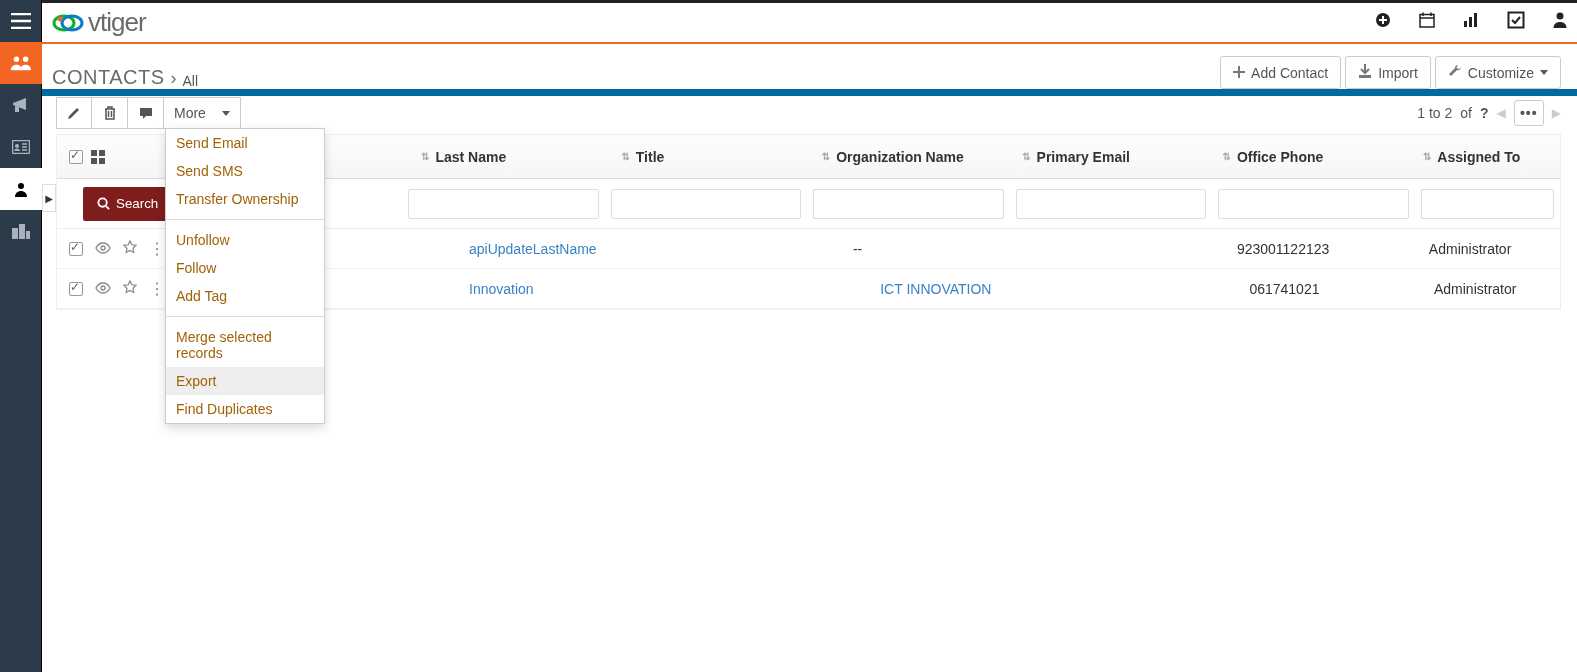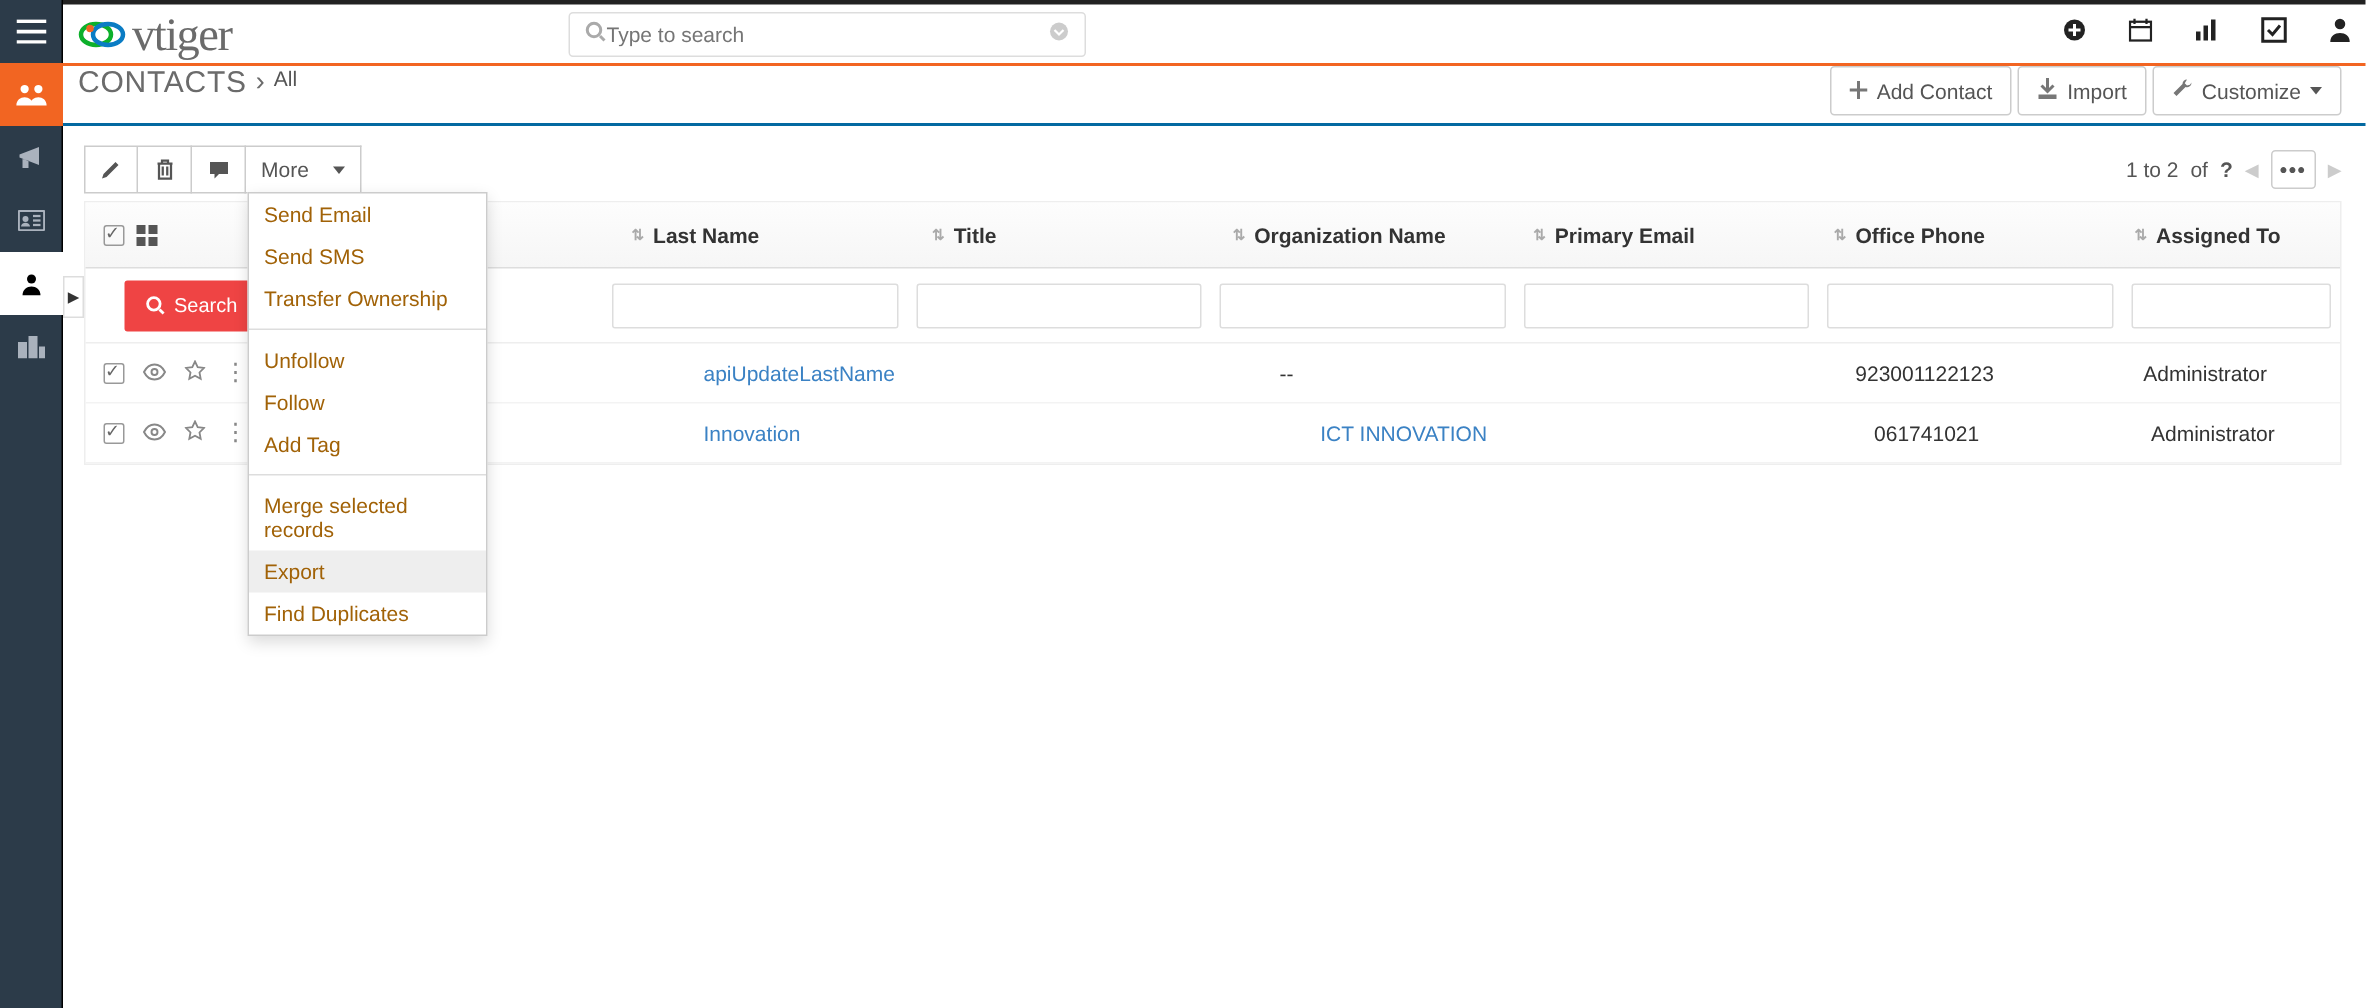--- a/index.html
+++ b/index.html
@@ -8,30 +8,30 @@
   
   .nav-rail { position:absolute; left:0; top:0; width:42px; height:672px; background:#2c3b49; display:flex; flex-direction:column; align-items:center; border-right:1px solid #000;}
   .nav-rail .nav-item { width:42px; height:42px; display:flex; align-items:center; justify-content:center; color:#fff; font-size:18px;}
   .nav-rail .nav-item.active { background:#f26522;}
   .nav-rail .nav-item.selected { background:#fff; color:#000;}
   .nav-rail .expand { position:absolute; left:42px; top:184px; width:14px; height:28px; background:#fff; border:1px solid #ddd; display:flex; align-items:center; justify-content:center; font-size:10px;}
   
   
   .topbar { position:absolute; left:42px; top:0; right:0; height:44px; background:#fff; border-top:3px solid #222; border-bottom:2px solid #f26522; display:flex; align-items:center; padding:0 10px 0 8px;}
   .logo { display:flex; align-items:center; gap:2px;}
-  .logo-text { font-size:31px; color:#6b6b6b; letter-spacing:-1px; font-weight:400;font-family:Liberation Serif, serif;}
+  .logo-text { font-size:26px; color:#6b6b6b; letter-spacing:-1px; font-weight:400;}
   
   .searchbox { margin-left:225px; width:345px; height:30px; border:1px solid #ddd; border-radius:3px; display:flex; align-items:center; padding:0 10px; color:#888;}
   .searchbox input { border:none; outline:none; flex:1; font-size:14px; color:#555;}
   
   .top-icons { margin-left:auto; display:flex; gap:28px; align-items:center; color:#222;}
   .top-icons .ti { font-size:17px; cursor:pointer;}
   
   
-  .module-header { position:absolute; left:42px; top:44px; right:0; height:40px; border-bottom:2px solid #0369a1; display:flex; align-items:flex-start; padding:0 16px 0 10px;}
+  .module-header { position:absolute; left:42px; top:44px; right:0; height:52px; border-bottom:7px solid #0369a1; display:flex; align-items:flex-end; padding:0 16px 0 10px;}
   .module-title { font-family: Arial; font-size:20px; color:#6b6b6b; font-weight:400; letter-spacing:0.5px;}
   .crumb-sep { margin:0 6px; color:#6b6b6b; font-size:18px;}
   .crumb-all { color:#555; font-size:14px;}
   .hdr-buttons { margin-left:auto; display:flex; gap:4px;}
   .btn { border:1px solid #ccc; background:#fff; padding:7px 12px; border-radius:3px; font-size:14px; color:#555; display:flex; align-items:center; gap:6px; cursor:pointer;}
   
   
   .toolbar-row { position:absolute; left:56px; top:96px; right:16px; height:34px; display:flex; align-items:center;}
   .btn-group { display:flex;}
   .btn-group .tbtn { border:1px solid #ccc; background:#fff; width:36px; height:32px; display:flex; align-items:center; justify-content:center; color:#555; cursor:pointer;}
@@ -55,21 +55,21 @@
   .col { flex:1; display:flex; align-items:center; padding:0 8px; color:#333; font-weight:bold; gap:6px;}
   .col.last-name { flex:1;}
   .col.title { flex:1;}
   .col.org { flex:1;}
   .col.email { flex:1;}
   .col.phone { flex:1;}
   .col.assigned { flex:0.7;}
   .sort { color:#aaa; font-size:10px;}
   
   .filter-row { display:flex; align-items:center; height:50px; border-bottom:1px solid #eee; padding:8px 0;}
-  .filter-row .search-btn { background:#ef4444; color:#fff; border:none; height:34px; padding:0 14px; margin-left:26px; border-radius:2px; display:flex; align-items:center; gap:6px;}
+  .filter-row .search-btn { background:#7f1d1d; color:#fff; border:none; height:34px; padding:0 14px; margin-left:26px; border-radius:2px; display:flex; align-items:center; gap:6px;}
   .filter-row .spacer-first { width:130px;}
   .filter-row .finput { flex:1; padding:0 6px;}
   .filter-row .finput input { width:100%; height:30px; border:1px solid #ddd; border-radius:2px; padding:0 6px;}
   .filter-row .finput.ass { flex:0.7;}
   
   .datarow { display:flex; align-items:center; height:40px; border-bottom:1px solid #f3f3f3;}
   .rowcheck { width:154px; display:flex; align-items:center; padding-left:12px; gap:12px; color:#888;}
   .cell { flex:1; padding:0 8px; color:#333;}
   .cell.link { color:#3b82c4;margin-left:42px;} .cell.last { flex:1;} .cell.title { flex:1;} .cell.org { flex:1;} .cell.email { flex:1;} .cell.phone { flex:1;} .cell.assigned { flex:0.7;}
   
@@ -138,35 +138,20 @@
 </div>
 
 <div class="topbar">
   <div class="logo">
     <svg width="36" height="28" viewBox="0 0 36 28">
         <ellipse cx="14" cy="14" rx="10" ry="7" fill="none" stroke="#0db02b" stroke-width="3"></ellipse>
         <ellipse cx="22" cy="14" rx="10" ry="7" fill="none" stroke="#0a7cc4" stroke-width="3"></ellipse>
         <circle cx="10" cy="10" r="2.5" fill="#f26522"></circle>
       </svg>
     <span class="logo-text">vtiger</span>
-  </div>
-  <div class="searchbox">
-    <span class="i">
-      <svg width="14" height="14" viewBox="0 0 14 14" fill="none" stroke="#aaa" stroke-width="2">
-          <circle cx="6" cy="6" r="4.5"></circle>
-          <line x1="10" y1="10" x2="13" y2="13"></line>
-        </svg>
-    </span>
-    <input type="text" placeholder="Type to search" style="">
-    <span class="i" style="color:#bbb;">
-      <svg width="14" height="14" viewBox="0 0 14 14">
-          <circle cx="7" cy="7" r="6" fill="#ccc"></circle>
-          <path d="M4 6l3 3 3-3" fill="none" stroke="#fff" stroke-width="1.5"></path>
-        </svg>
-    </span>
   </div>
   <div class="top-icons">
     <span class="ti"><svg width="16" height="16" viewBox="0 0 16 16">
           <circle cx="8" cy="8" r="7" fill="#222"></circle>
           <path d="M8 4v8M4 8h8" stroke="#fff" stroke-width="2"></path>
         </svg></span>
     <span class="ti"><svg width="16" height="16" viewBox="0 0 16 16" fill="none" stroke="#222" stroke-width="1.5">
           <rect x="1" y="2.5" width="14" height="12.5"></rect>
           <line x1="1" y1="6" x2="15" y2="6"></line>
           <line x1="4" y1="0.5" x2="4" y2="4"></line>

